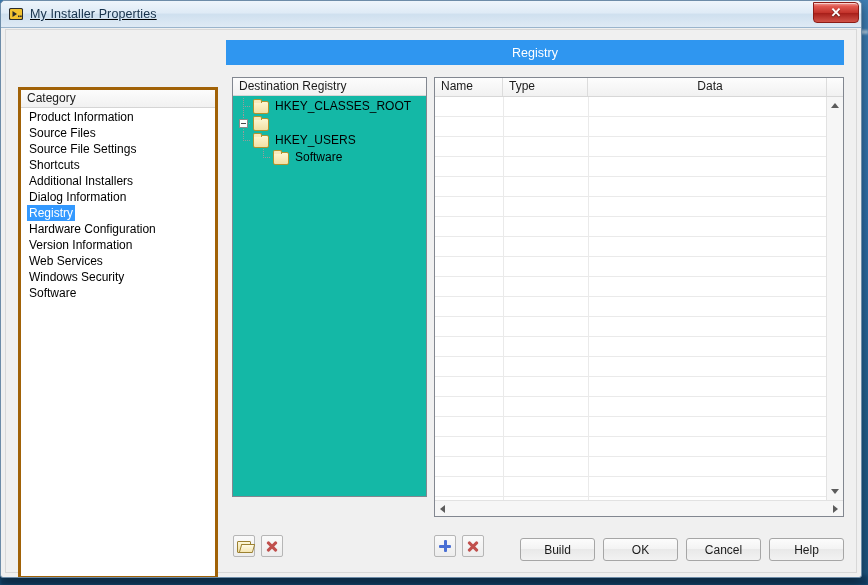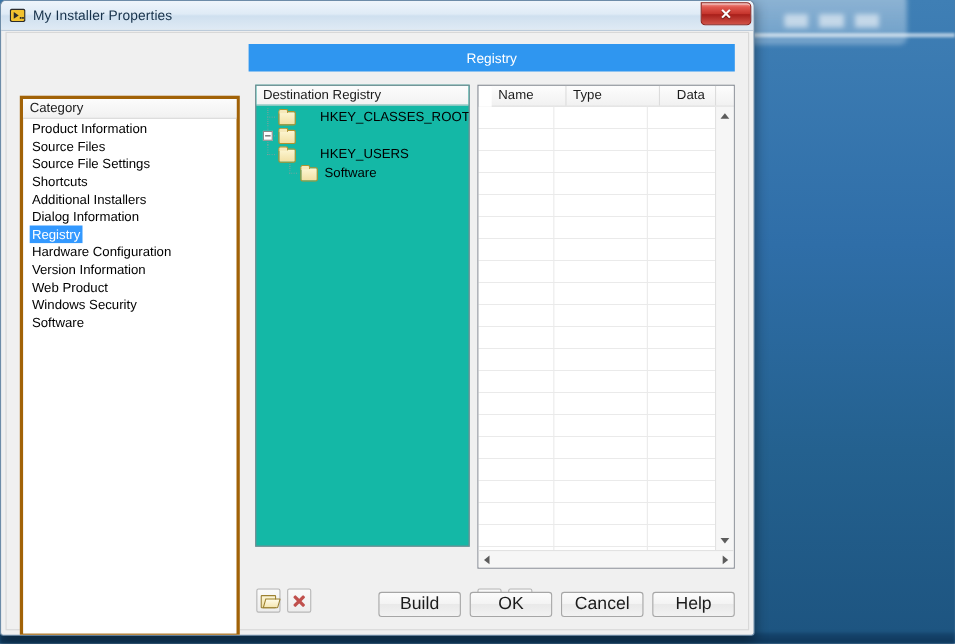--- a/index.html
+++ b/index.html
@@ -50,26 +50,27 @@
   }
   .bg-bottom {
     position: absolute; left: 0; right: 0; bottom: 0; height: 10px;
     background: linear-gradient(180deg,#16476f,#0e3558);
     filter: blur(1.6px);
   }
 
   
   .window {
     position: absolute;
-    left: 0; top: 0; width: 686px; height: 578px;
+    left: 0; top: 0; width: 862px; height: 578px;
     background: #f0f0f0;
     border: 1px solid #6d8ca8;
     border-radius: 5px 5px 3px 3px;
     box-shadow: 0 4px 12px rgba(0,0,0,.45);
     overflow: hidden;
+    text-decoration: underline;
   }
   .win-frame-inner {
     position: absolute; inset: 0;
     border: 4px solid transparent;
     border-radius: 5px;
     pointer-events: none;
   }
   .titlebar {
     position: relative;
     height: 27px;
@@ -233,32 +234,31 @@
   }
   .tree-label {
     position: absolute;
     top: 0;
     padding: 0 2px;
   }
   .tree-label.sel { background: #3399ff; color: #fff; }
 
   
   .lvl1 .folder { left: 20px; }
-  .lvl1 .tree-label { left: 40px; margin-left: 16px; }
+  .lvl1 .tree-label { left: 40px; }
   .lvl2 .folder { left: 40px; }
   .lvl2 .tree-label { left: 60px; }
 
   
   .list-panel {
     position: absolute;
     left: 428px; right: 12px; top: 47px; height: 440px;
     background: #ffffff;
     border: 1px solid #828790;
     overflow: hidden;
-    padding-left: 12px;
   }
   .lv-head {
     display: flex;
     height: 19px;
     background: linear-gradient(180deg,#fdfdfd,#f1f1f1);
     border-bottom: 1px solid #d7d7d7;
   }
   .lv-head .col {
     font-size: 12px; color: #1b1b1b;
     padding: 1px 0 0 6px;
@@ -356,21 +356,21 @@
   .dlg-buttons {
     position: absolute;
     right: 12px; bottom: 11px;
     display: flex; gap: 8px;
   }
   .dbtn {
     width: 75px; height: 23px;
     background: linear-gradient(180deg,#fcfcfc 0%, #f3f3f3 48%, #e9e9e9 50%, #f2f2f2 100%);
     border: 1px solid #a6a6a6;
     border-radius: 3px;
-    font-size: 16px; color: #1b1b1b;
+    font-size: 12px; color: #1b1b1b;
     display: flex; align-items: center; justify-content: center;
     cursor: pointer;
     font-family: "Liberation Sans", sans-serif;
   }
 </style>
 </head>
 <body>
 
 <div class="desktop">
   <div class="bg-window">
@@ -407,21 +407,21 @@
       <div class="category-items" id="category-items">
           <div class="cat-item"><span>Product Information</span></div>
           <div class="cat-item"><span>Source Files</span></div>
           <div class="cat-item"><span>Source File Settings</span></div>
           <div class="cat-item"><span>Shortcuts</span></div>
           <div class="cat-item"><span>Additional Installers</span></div>
           <div class="cat-item"><span>Dialog Information</span></div>
           <div class="cat-item selected"><span>Registry</span></div>
           <div class="cat-item"><span>Hardware Configuration</span></div>
           <div class="cat-item"><span>Version Information</span></div>
-          <div class="cat-item"><span>Web Product</span></div>
+          <div class="cat-item"><span>Web Services</span></div>
           <div class="cat-item"><span>Windows Security</span></div>
           <div class="cat-item"><span>Software</span></div>
         </div>
     </div>
 
     <div class="banner">
       <span>Registry</span>
     </div>
 
     <div class="tree-panel">

